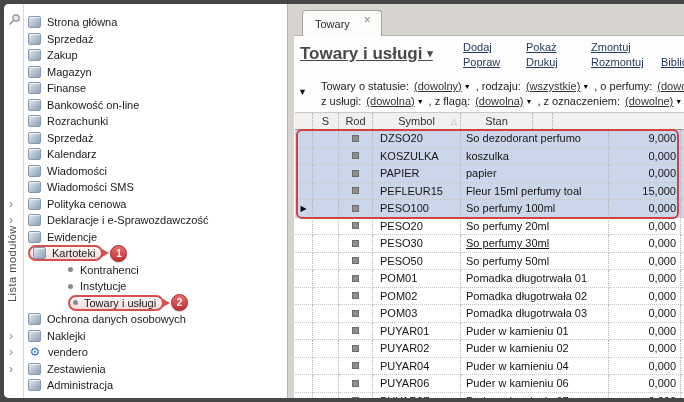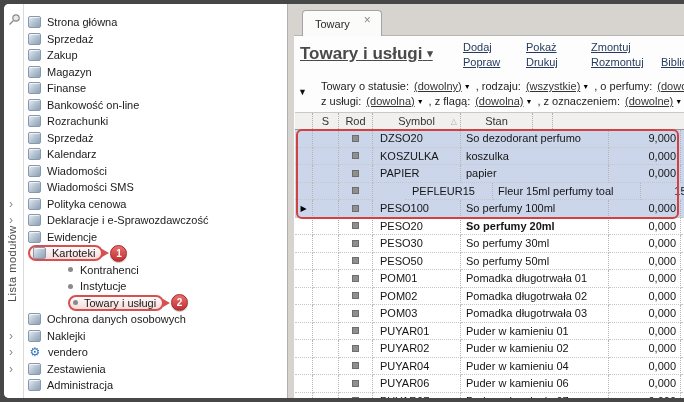--- a/index.html
+++ b/index.html
@@ -325,21 +325,21 @@
                 <div class="tcell c-naz" style="width: 148px;">papier</div>
                 <div class="tcell c-stan" style="width: 72px;">0,000</div>
                 <div class="tcell c-extra" style="width: 20px;"></div>
               </div>
               <div class="trow selected">
                 <div class="tcell c-ind" style="width: 18px;"></div>
                 <div class="tcell c-s" style="width: 26px;"></div>
                 <div class="tcell c-rod" style="width: 34px;">
                   <span class="rodsq"></span>
                 </div>
-                <div class="tcell c-sym" style="width: 88px; margin-left: 32px;">PEFLEUR15</div>
+                <div class="tcell c-sym" style="width: 88px;">PEFLEUR15</div>
                 <div class="tcell c-naz" style="width: 148px;">Fleur 15ml perfumy toal</div>
                 <div class="tcell c-stan" style="width: 72px;">15,000</div>
                 <div class="tcell c-extra" style="width: 20px;"></div>
               </div>
               <div class="trow selected">
                 <div class="tcell c-ind" style="width: 18px;">
                   <span class="arrow">▶</span>
                 </div>
                 <div class="tcell c-s" style="width: 26px;"></div>
                 <div class="tcell c-rod" style="width: 34px;">
@@ -350,32 +350,32 @@
                 <div class="tcell c-stan" style="width: 72px;">0,000</div>
                 <div class="tcell c-extra" style="width: 20px;"></div>
               </div>
               <div class="trow">
                 <div class="tcell c-ind" style="width: 18px;"></div>
                 <div class="tcell c-s" style="width: 26px;"></div>
                 <div class="tcell c-rod" style="width: 34px;">
                   <span class="rodsq"></span>
                 </div>
                 <div class="tcell c-sym" style="width: 88px;">PESO20</div>
-                <div class="tcell c-naz" style="width: 148px; font-weight: bold;">So perfumy 20ml</div>
+                <div class="tcell c-naz" style="width: 148px;">So perfumy 20ml</div>
                 <div class="tcell c-stan" style="width: 72px;">0,000</div>
                 <div class="tcell c-extra" style="width: 20px;"></div>
               </div>
               <div class="trow">
                 <div class="tcell c-ind" style="width: 18px;"></div>
                 <div class="tcell c-s" style="width: 26px;"></div>
                 <div class="tcell c-rod" style="width: 34px;">
                   <span class="rodsq"></span>
                 </div>
                 <div class="tcell c-sym" style="width: 88px;">PESO30</div>
-                <div class="tcell c-naz" style="width: 148px;">So perfumy 30ml</div>
+                <div class="tcell c-naz" style="width: 148px; text-decoration: underline;">So perfumy 30ml</div>
                 <div class="tcell c-stan" style="width: 72px;">0,000</div>
                 <div class="tcell c-extra" style="width: 20px;"></div>
               </div>
               <div class="trow">
                 <div class="tcell c-ind" style="width: 18px;"></div>
                 <div class="tcell c-s" style="width: 26px;"></div>
                 <div class="tcell c-rod" style="width: 34px;">
                   <span class="rodsq"></span>
                 </div>
                 <div class="tcell c-sym" style="width: 88px;">PESO50</div>

